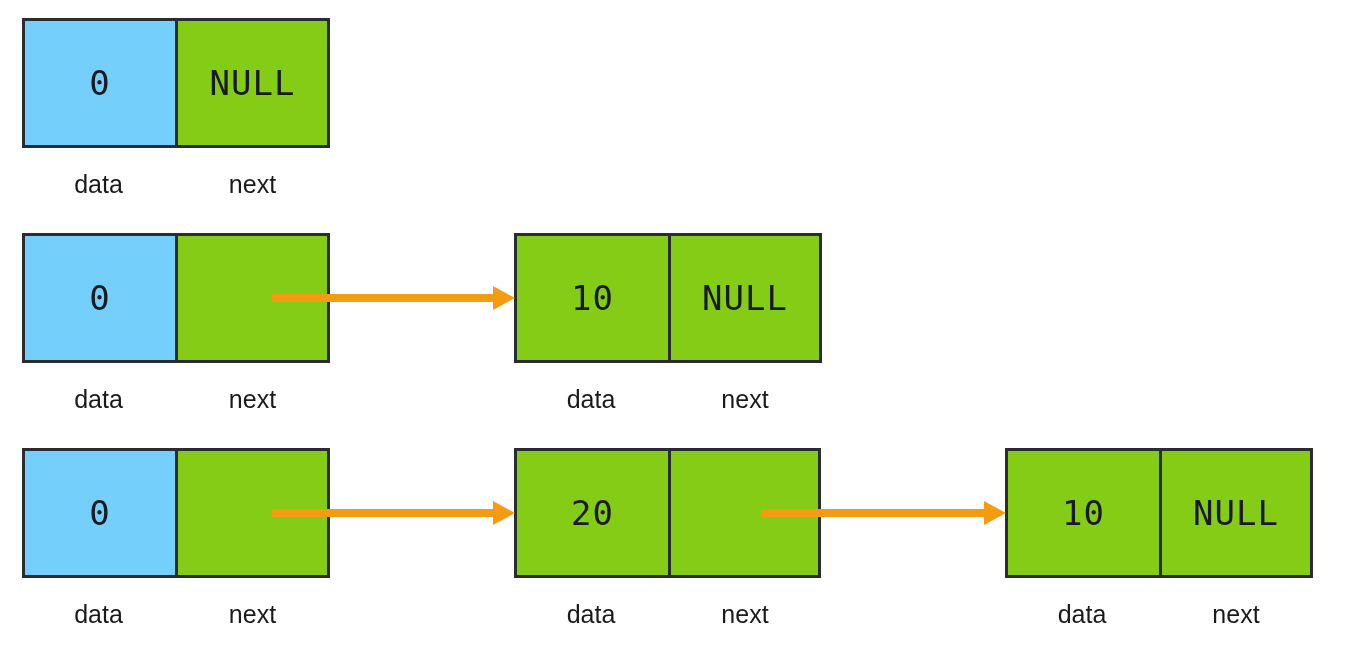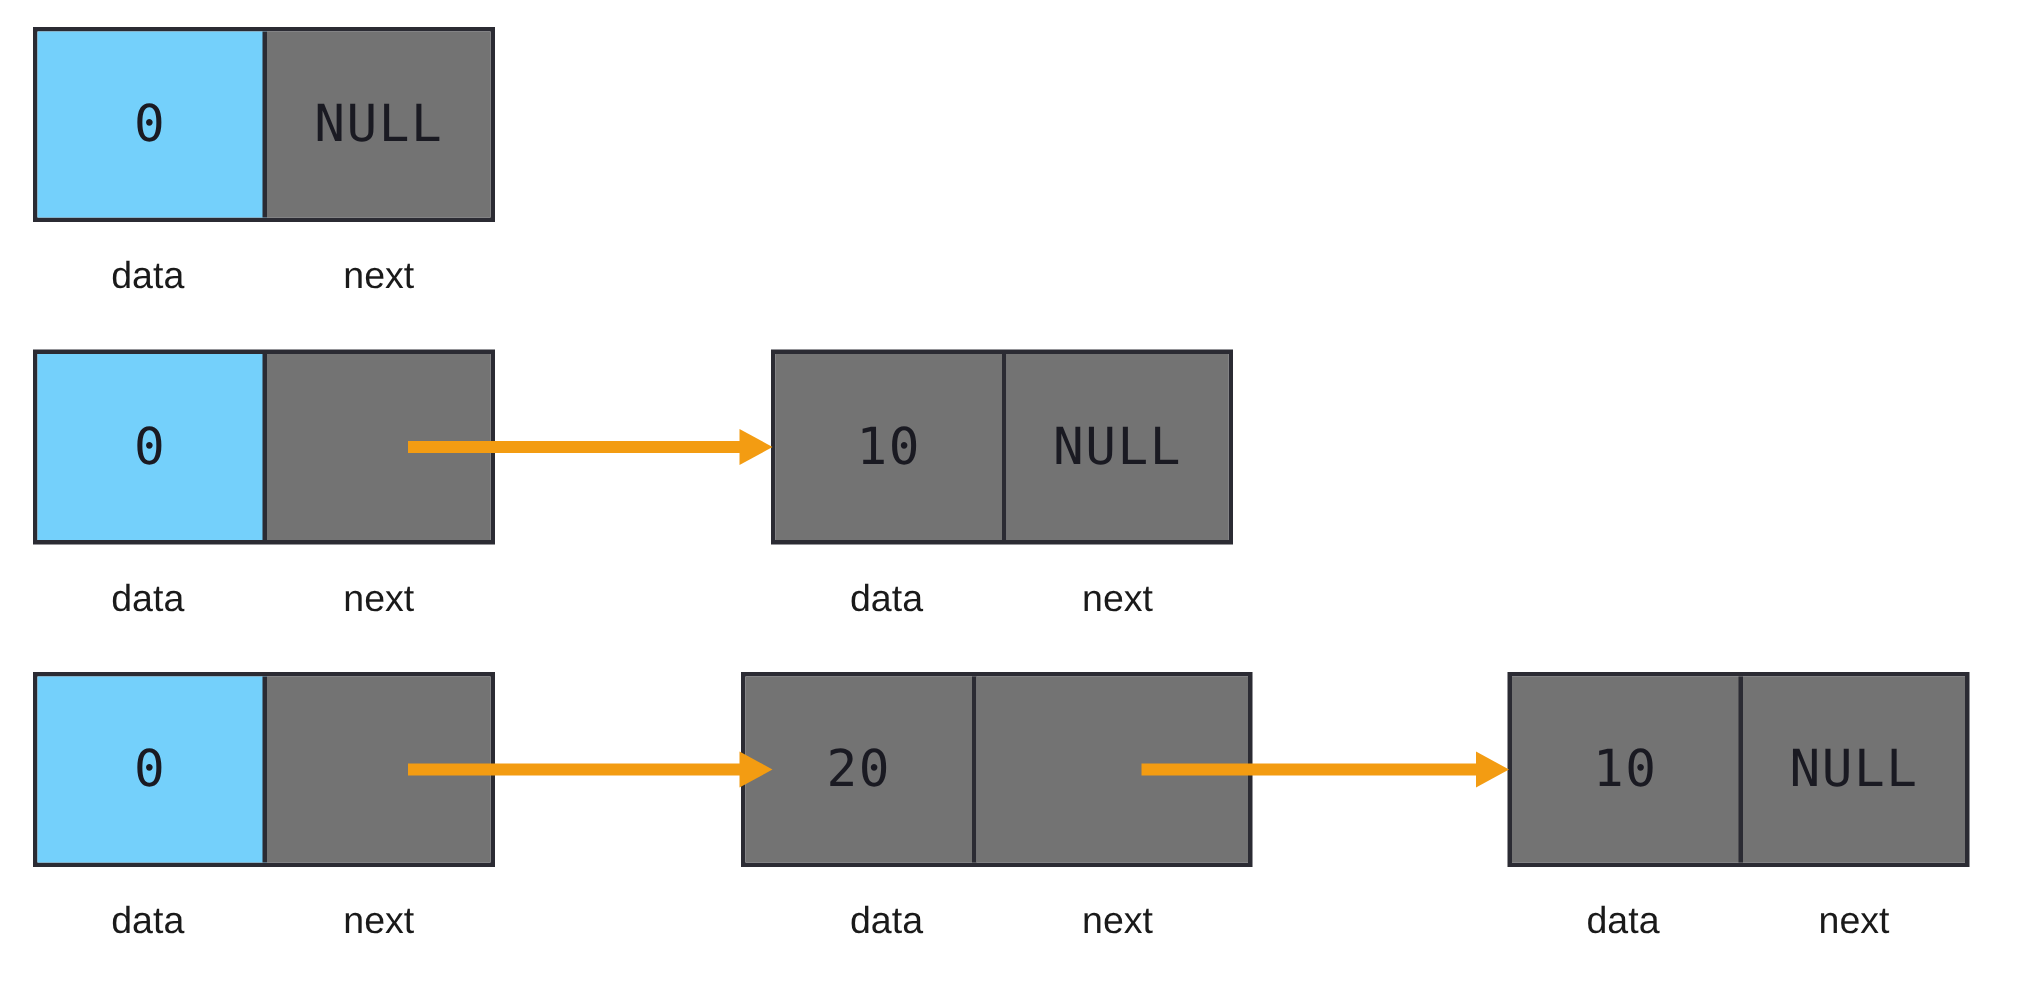--- a/index.html
+++ b/index.html
@@ -33,21 +33,21 @@
   }
   .cell {
     box-sizing: border-box;
     display: flex;
     align-items: center;
     justify-content: center;
     font-family: "DejaVu Sans Mono", "Liberation Mono", monospace;
     font-size: 34px;
     color: #1a1a22;
     letter-spacing: 1px;
-    background: #737373;
+    background: #84cc16;
     height: 100%;
   }
   .cell.data {
     border-right: 3px solid #2b2b33;
   }
   .cell.blue {
     background: #74d0fb;
   }
 
   
@@ -108,21 +108,21 @@
     <div class="arrow" style="left: 272px; top: 298px; width: 243px;">
       <div class="shaft" style="width: 225px;"></div>
       <div class="head" style="left: 221px;"></div>
     </div>
     <div class="node" style="left: 22px; top: 448px; width: 308px; height: 130px;">
       <div class="cell data blue" style="width: 153px;">0</div>
       <div class="cell next" style="flex: 1 1 0%;"></div>
     </div>
     <div class="caption" style="left: 98.5px; top: 600px;">data</div>
     <div class="caption" style="left: 252.5px; top: 600px;">next</div>
-    <div class="node" style="left: 494px; top: 448px; width: 341px; height: 130px;">
+    <div class="node" style="left: 514px; top: 448px; width: 307px; height: 130px;">
       <div class="cell data" style="width: 154px;">20</div>
       <div class="cell next" style="flex: 1 1 0%;"></div>
     </div>
     <div class="caption" style="left: 591px; top: 600px;">data</div>
     <div class="caption" style="left: 745px; top: 600px;">next</div>
     <div class="node" style="left: 1005px; top: 448px; width: 308px; height: 130px;">
       <div class="cell data" style="width: 154px;">10</div>
       <div class="cell next" style="flex: 1 1 0%;">NULL</div>
     </div>
     <div class="caption" style="left: 1082px; top: 600px;">data</div>

